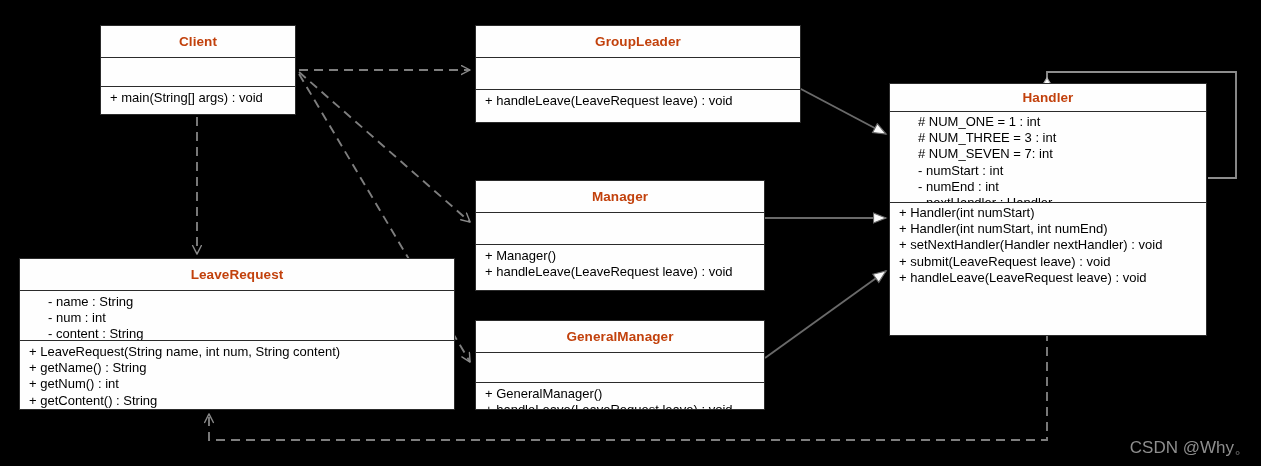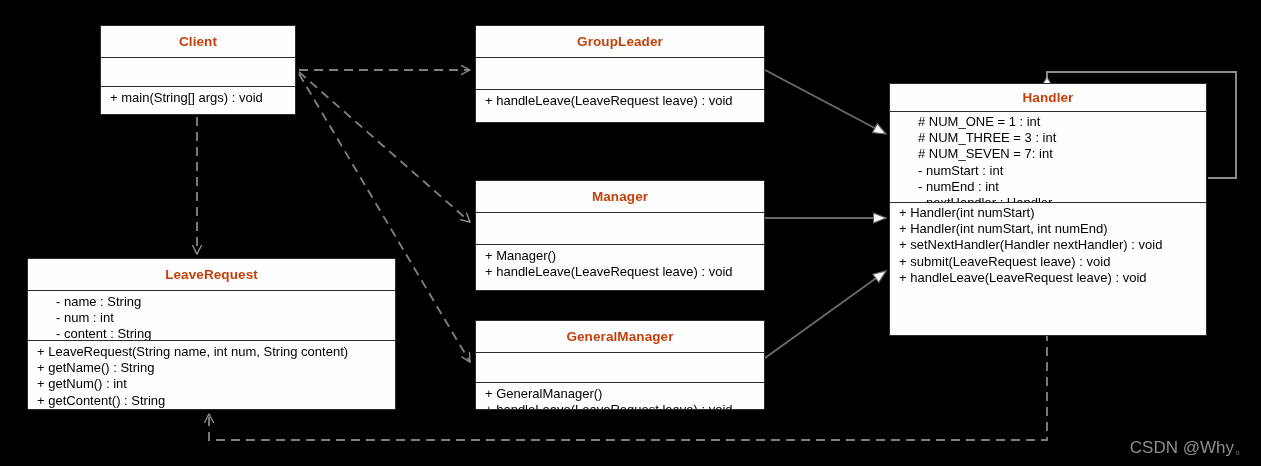--- a/index.html
+++ b/index.html
@@ -39,23 +39,23 @@
     font-size: 13px;
     line-height: 16.2px;
     overflow: hidden;
   }
   .uml-attrs { border-bottom: 1.6px solid #2b2b2b; padding-left: 28px; }
   .uml-attrs.empty { min-height: 30px; padding: 0; }
   .uml-attrs div, .uml-ops div { white-space: nowrap; }
 
   #client { left: 100px; top: 25px; width: 196px; height: 90px; }
   #client .uml-attrs { min-height: 29px; }
-  #leaverequest { left: 27px; top: 258px; width: 369px; height: 152px; }
+  #leaverequest { left: 19px; top: 258px; width: 436px; height: 152px; }
   #leaverequest .uml-attrs { height: 52px; }
-  #groupleader { left: 475px; top: 25px; width: 290px; height: 98px; }
+  #groupleader { left: 475px; top: 25px; width: 326px; height: 98px; }
   #groupleader .uml-attrs { height: 32px; }
   #manager { left: 475px; top: 180px; width: 290px; height: 111px; }
   #manager .uml-attrs { height: 32px; }
   #generalmanager { left: 475px; top: 320px; width: 290px; height: 90px; }
   #generalmanager .uml-attrs { height: 32px; }
   #handler { left: 889px; top: 83px; width: 318px; height: 253px; }
   #handler .uml-name { padding: 6px 4px 6px; }
   #handler .uml-attrs { height: 91px; padding-top: 2px; }
   #handler .uml-ops { padding-top: 2px; }
 

